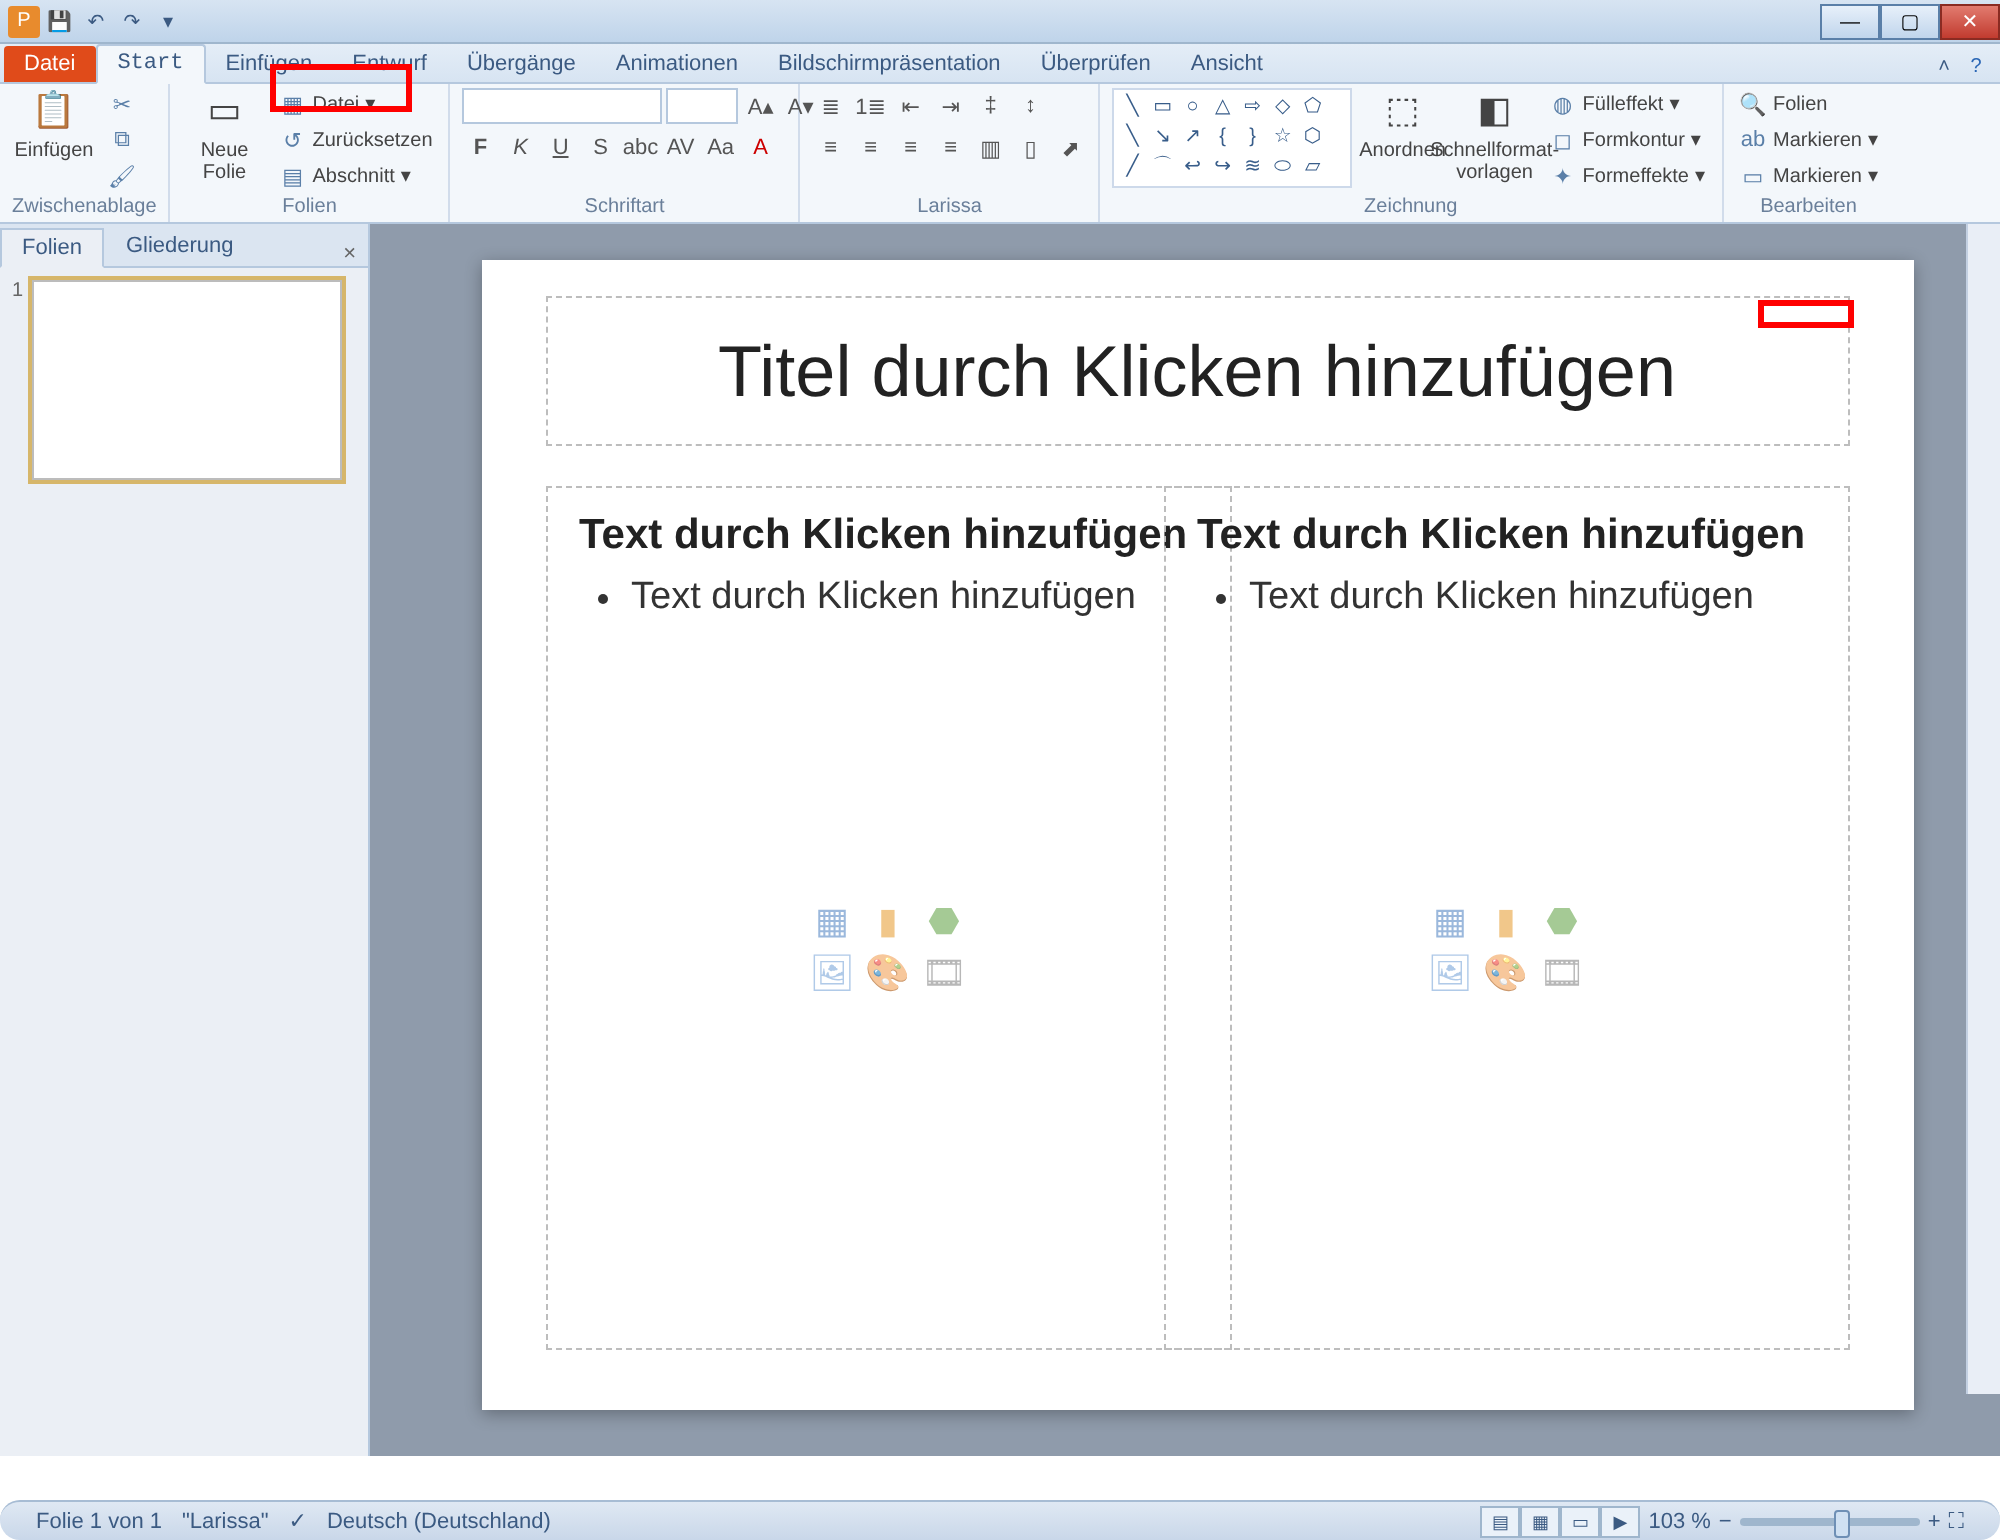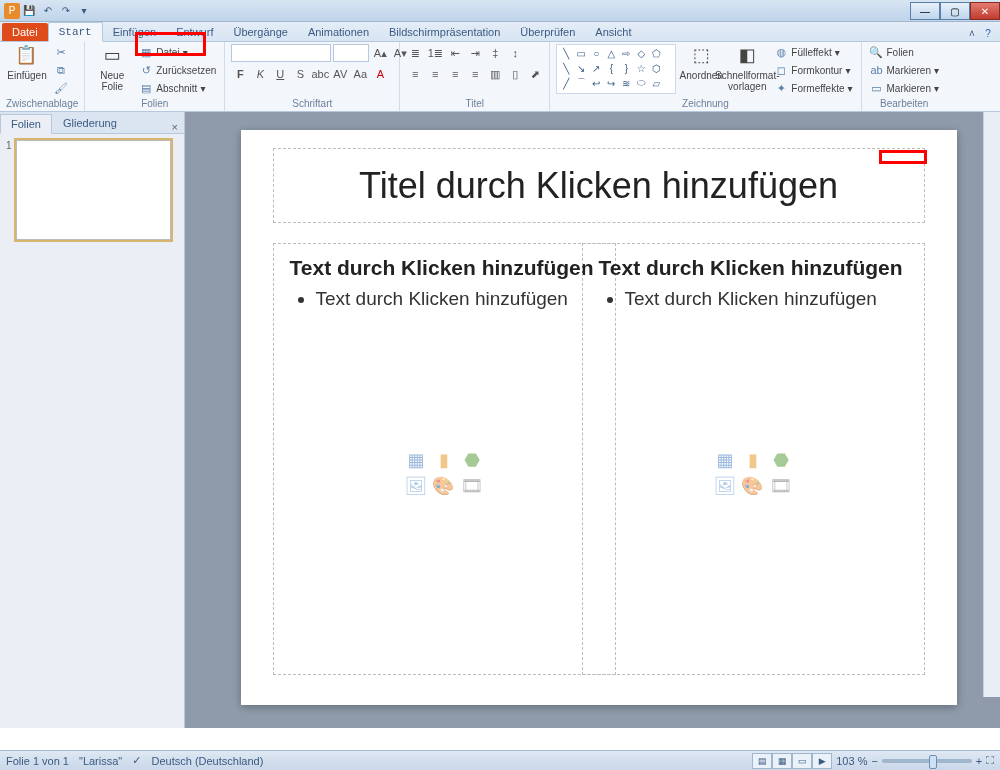--- a/index.html
+++ b/index.html
@@ -49,21 +49,21 @@
 .placeholder { position: absolute; border: 1px dashed #bdbdbd; }
 .ph-title { left: 32px; top: 18px; right: 32px; height: 75px; display: flex; align-items: center; justify-content: center; font-size: 36px; color: #222; font-family: Calibri, sans-serif; }
 .ph-content { top: 113px; bottom: 30px; width: 343px; padding: 12px 16px; font-family: Calibri, sans-serif; }
 .ph-left { left: 32px; }
 .ph-right { right: 32px; }
 .ph-content h3 { font-size: 21px; font-weight: bold; color: #222; margin-bottom: 8px; }
 .ph-content ul { list-style: disc; padding-left: 26px; font-size: 19px; color: #333; }
 .content-icons { position: absolute; left: 50%; top: 50%; transform: translate(-50%,-20%); display: grid; grid-template-columns: repeat(3,24px); grid-template-rows: repeat(2,22px); gap: 4px; opacity: .6; }
 .content-icons span { font-size: 18px; display: flex; align-items: center; justify-content: center; }
 .notes { height: 30px; background: #fff; border-top: 1px solid #b5c8de; font-size: 12px; color: #777; padding: 6px 10px; margin: 0 2px; }
-.statusbar { position: absolute; bottom: 0; left: 0; right: 0; height: 20px; background: linear-gradient(#dfe8f3,#c9d7e9); border-top: 1px solid #a7bcd4; font-size: 11px; color: #3b5a82; display: flex; align-items: center; padding: 0 6px; gap: 10px; }
+.statusbar { position: absolute; bottom: 0; left: 0; right: 0; height: 20px; background: linear-gradient(#dfe8f3,#c9d7e9); border-top: 1px solid #a7bcd4; font-size: 11px; color: #3b5a82; display: flex; align-items: center; padding: 0 18px; gap: 10px; border-radius: 10px; }
 .statusbar .right { margin-left: auto; display: flex; align-items: center; gap: 4px; }
 .view-btns { display: flex; }
 .view-btns span { width: 20px; height: 16px; border: 1px solid #9fb6cd; background: #eaf1f9; display: flex; align-items: center; justify-content: center; font-size: 9px; }
 .zoom-slider { width: 90px; height: 4px; background: #9fb6cd; position: relative; border-radius: 2px; }
 .zoom-slider::after { content: ""; position: absolute; left: 52%; top: -4px; width: 6px; height: 12px; background: #cfe0f2; border: 1px solid #6e8fb5; border-radius: 2px; }
 .scrollbar-v { position: absolute; right: 0; top: 0; bottom: 31px; width: 17px; background: #e9eef6; border-left: 1px solid #c3d0e2; }
 </style>
 </head>
 <body>
 
@@ -181,21 +181,21 @@
       <div class="icon-row">
         <span>≡</span>
         <span>≡</span>
         <span>≡</span>
         <span>≡</span>
         <span>▥</span>
         <span>▯</span>
         <span>⬈</span>
       </div>
     </div>
-    <div class="rgroup-label">Titel</div>
+    <div class="rgroup-label">Larissa</div>
   </div>
 
   <div class="rgroup">
     <div class="rgroup-body">
       <div class="shapes-gallery">
         <span>╲</span>
           <span>▭</span>
           <span>○</span>
           <span>△</span>
           <span>⇨</span>

